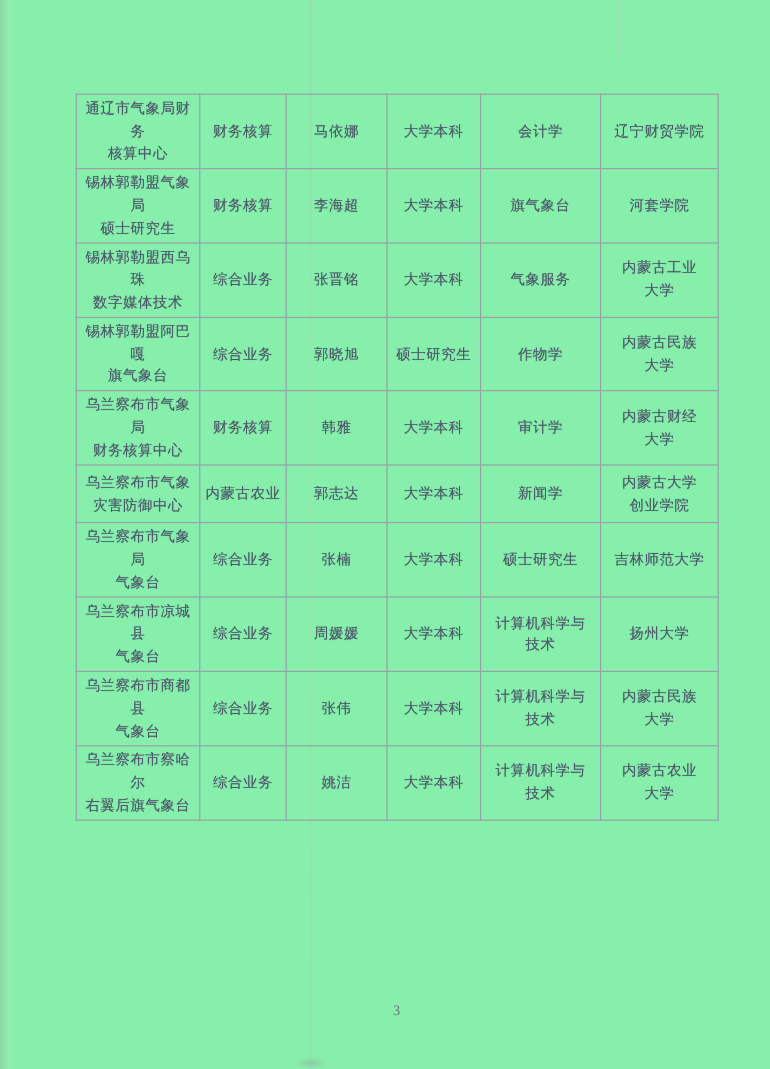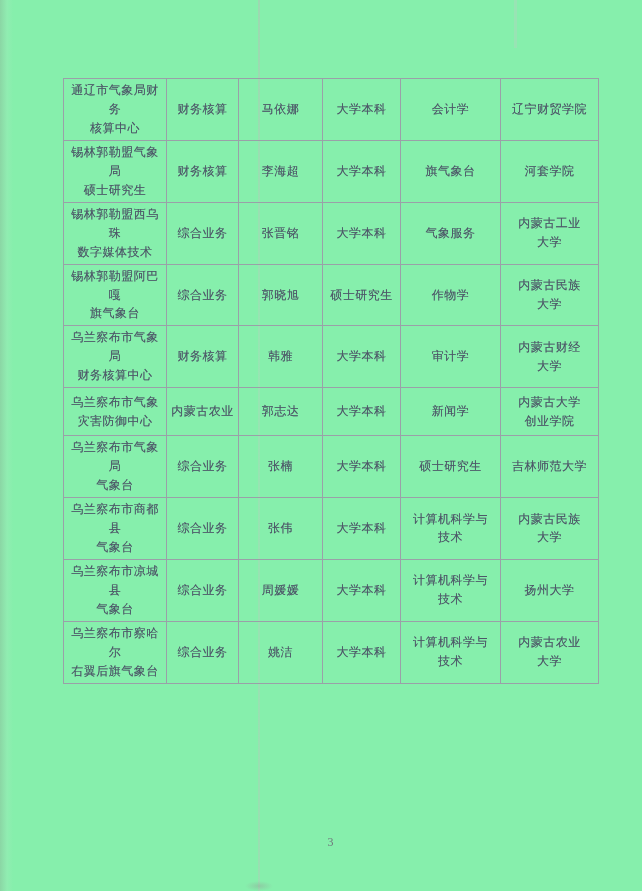--- a/index.html
+++ b/index.html
@@ -165,41 +165,41 @@
         <tr>
           <td>乌兰察布市气象局
 气象台</td>
           <td>综合业务</td>
           <td>张楠</td>
           <td>大学本科</td>
           <td>硕士研究生</td>
           <td>吉林师范大学</td>
         </tr>
         <tr>
+          <td>乌兰察布市凉城县
+气象台</td>
+          <td>综合业务</td>
+          <td>周媛媛</td>
+          <td>大学本科</td>
+          <td>计算机科学与
+技术</td>
+          <td>扬州大学</td>
+        </tr>
+        <tr>
           <td>乌兰察布市商都县
 气象台</td>
           <td>综合业务</td>
           <td>张伟</td>
           <td>大学本科</td>
           <td>计算机科学与
 技术</td>
           <td>内蒙古民族
 大学</td>
         </tr>
         <tr>
-          <td>乌兰察布市凉城县
-气象台</td>
-          <td>综合业务</td>
-          <td>周媛媛</td>
-          <td>大学本科</td>
-          <td>计算机科学与
-技术</td>
-          <td>扬州大学</td>
-        </tr>
-        <tr>
           <td>乌兰察布市察哈尔
 右翼后旗气象台</td>
           <td>综合业务</td>
           <td>姚洁</td>
           <td>大学本科</td>
           <td>计算机科学与
 技术</td>
           <td>内蒙古农业
 大学</td>
         </tr>

